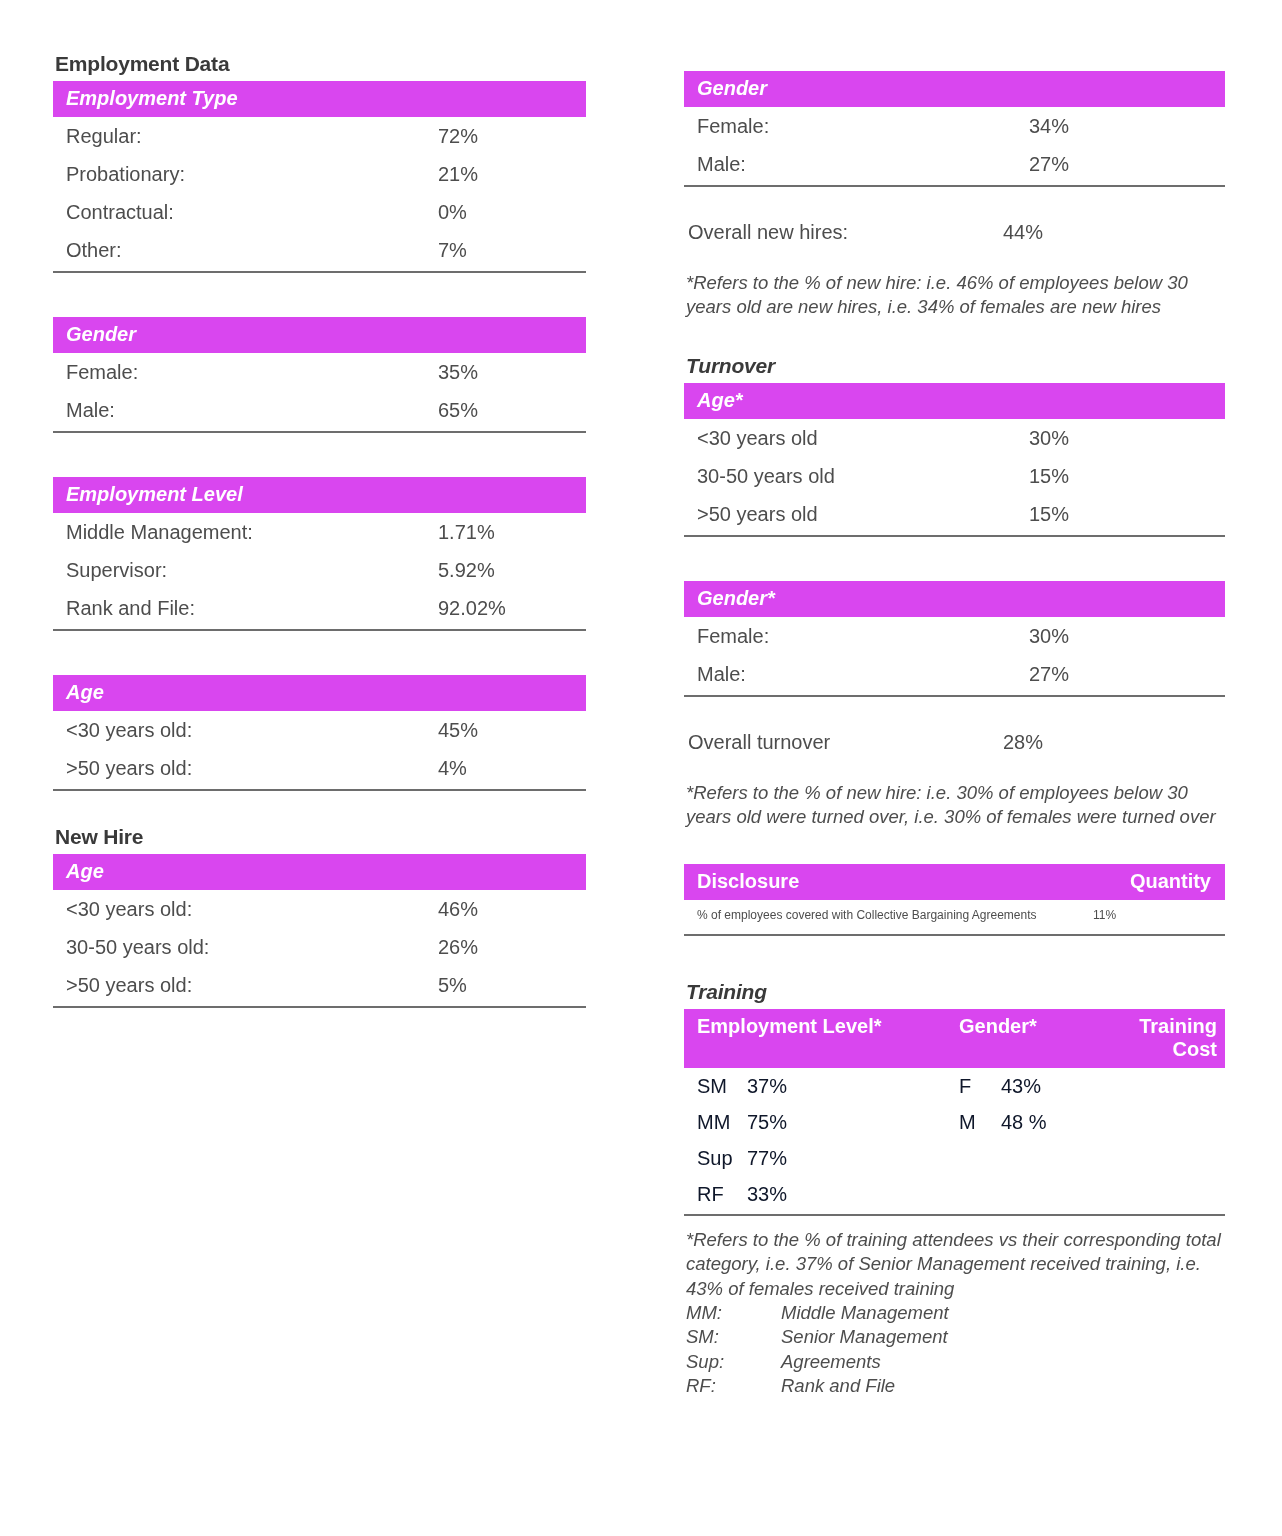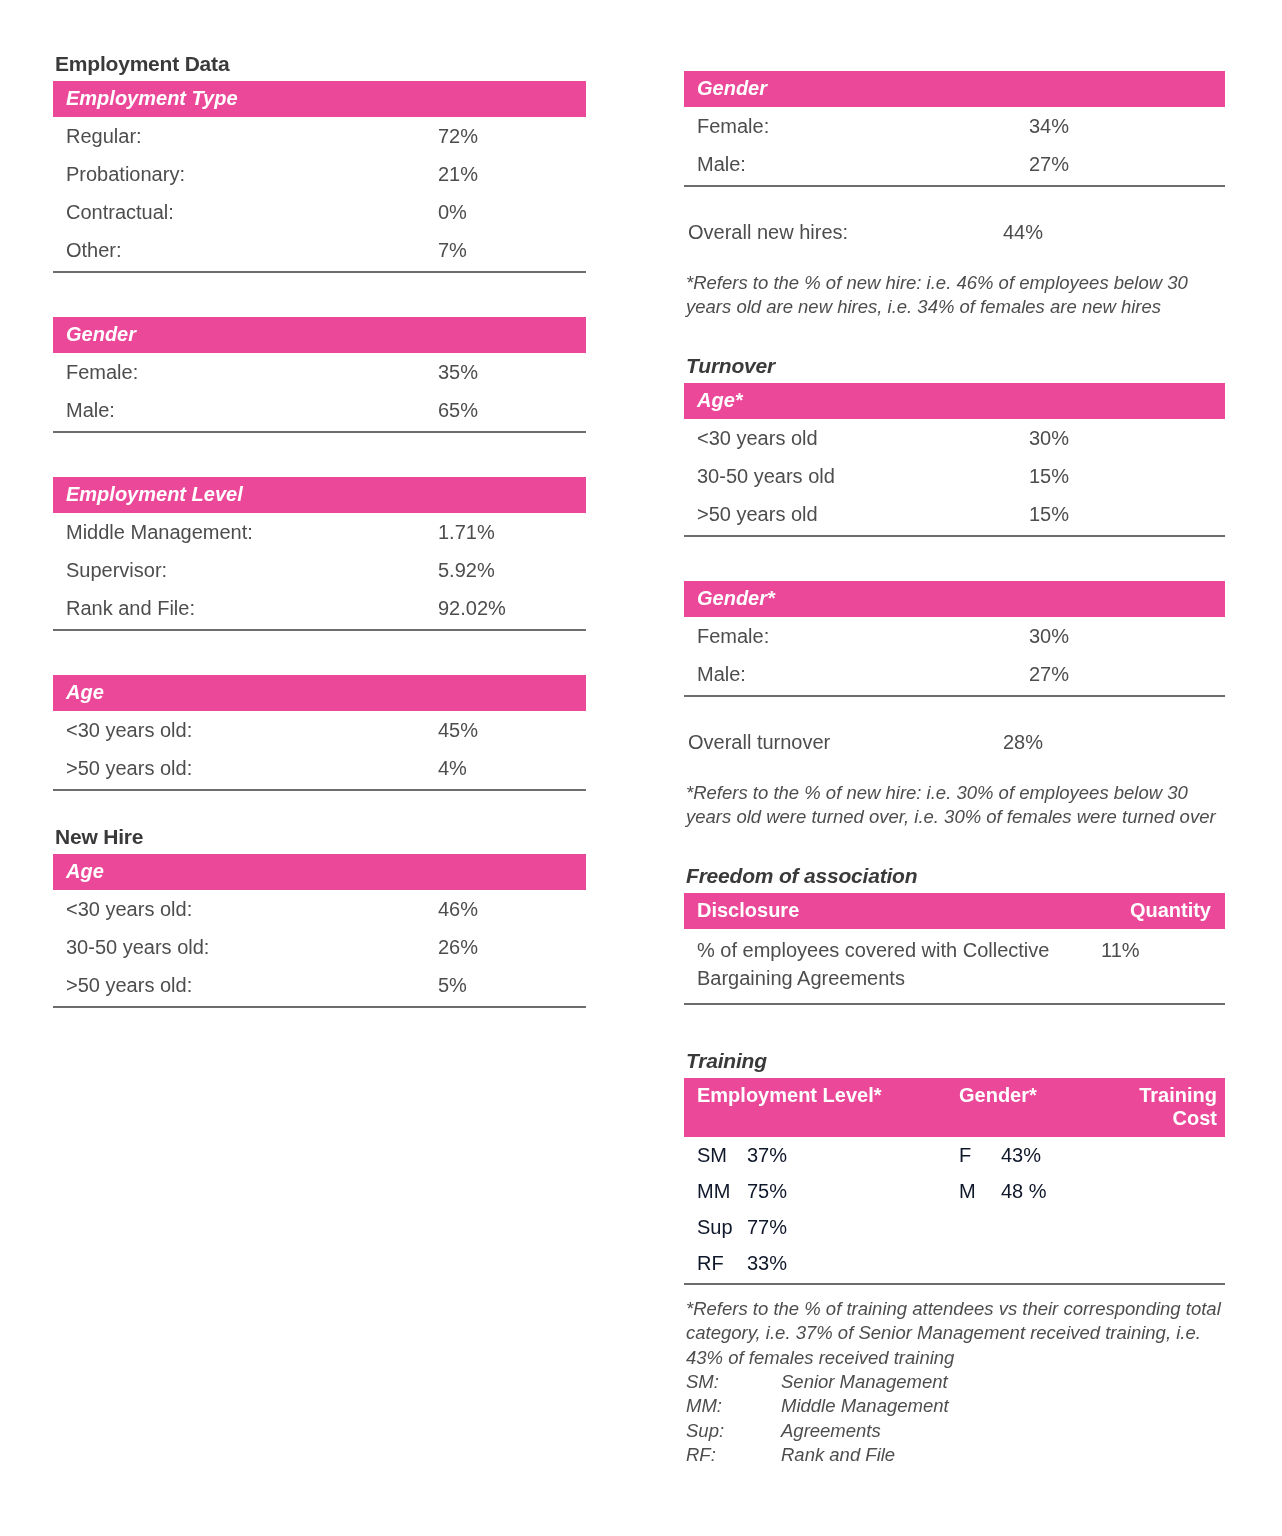--- a/index.html
+++ b/index.html
@@ -36,21 +36,21 @@
     letter-spacing: -0.2px;
     margin: 0 0 6px 2px;
     line-height: 1.1;
   }
   .section-title.italic {
     font-style: italic;
   }
 
   
   .bar {
-    background: #ec4899;
+    background: #d946ef;
     color: #ffffff;
     font-size: 20px;
     font-weight: bold;
     font-style: italic;
     padding: 6px 0 7px 13px;
     line-height: 1.15;
     box-sizing: border-box;
   }
   .bar.upright { font-style: normal; }
   .bar-flex {
@@ -119,25 +119,24 @@
     line-height: 1.32;
     color: #4d4d4d;
     padding-left: 2px;
   }
   .note-list .nl-row { display: flex; }
   .note-list .nl-key { width: 95px; flex: none; }
 
   
   .disclosure-row {
     display: flex;
-    font-size: 20px;
+    font-size: 12px;
     line-height: 1.42;
     padding: 7px 0 8px 13px;
     color: #4d4d4d;
-    gap: 8px;
   }
   .disclosure-row .d-label { width: 396px; flex: none; }
   .disclosure-row .d-value { flex: none; text-align: right; }
 
   
   .training-row {
     display: flex;
     font-size: 20px;
     line-height: 1.0;
     padding: 8px 0 8px 13px;
@@ -323,21 +322,20 @@
       <span class="label">Overall turnover</span>
       <span class="value">28%</span>
     </div>
 
     <div class="spacer-20"></div>
 
     <div class="note">*Refers to the % of new hire: i.e. 30% of employees below 30 years old were turned over, i.e. 30% of females were turned over</div>
 
     <div class="spacer-34"></div>
 
-    <div class="section-title italic">Freedom of association</div>
     <div class="table">
       <div class="bar upright bar-flex">
         <span>Disclosure</span>
         <span>Quantity</span>
       </div>
       <div class="disclosure-row">
         <span class="d-label">% of employees covered with Collective Bargaining Agreements</span>
         <span class="d-value">11%</span>
       </div>
       <div class="rule"></div>
@@ -374,26 +372,26 @@
       </div>
       <div class="rule"></div>
     </div>
 
     <div class="spacer-12"></div>
 
     <div class="note">*Refers to the % of training attendees vs their corresponding total category, i.e. 37% of Senior Management received training, i.e. 43% of females received training</div>
 
     <div class="note-list">
       <div class="nl-row">
+        <span class="nl-key">MM:</span>
+        <span>Middle Management</span>
+      </div>
+      <div class="nl-row">
         <span class="nl-key">SM:</span>
         <span>Senior Management</span>
-      </div>
-      <div class="nl-row">
-        <span class="nl-key">MM:</span>
-        <span>Middle Management</span>
       </div>
       <div class="nl-row">
         <span class="nl-key">Sup:</span>
         <span>Agreements</span>
       </div>
       <div class="nl-row">
         <span class="nl-key">RF:</span>
         <span>Rank and File</span>
       </div>
     </div>

